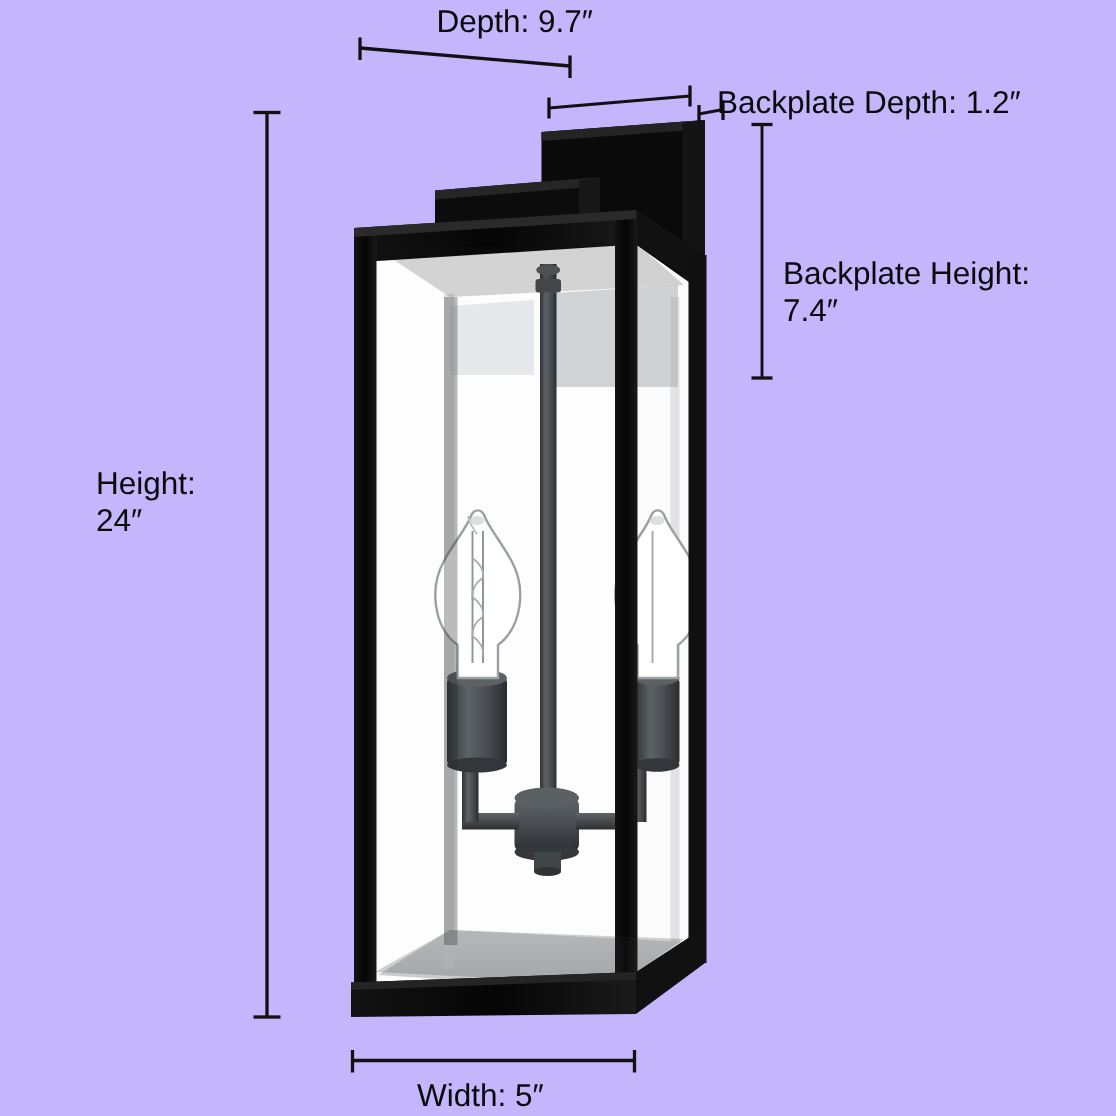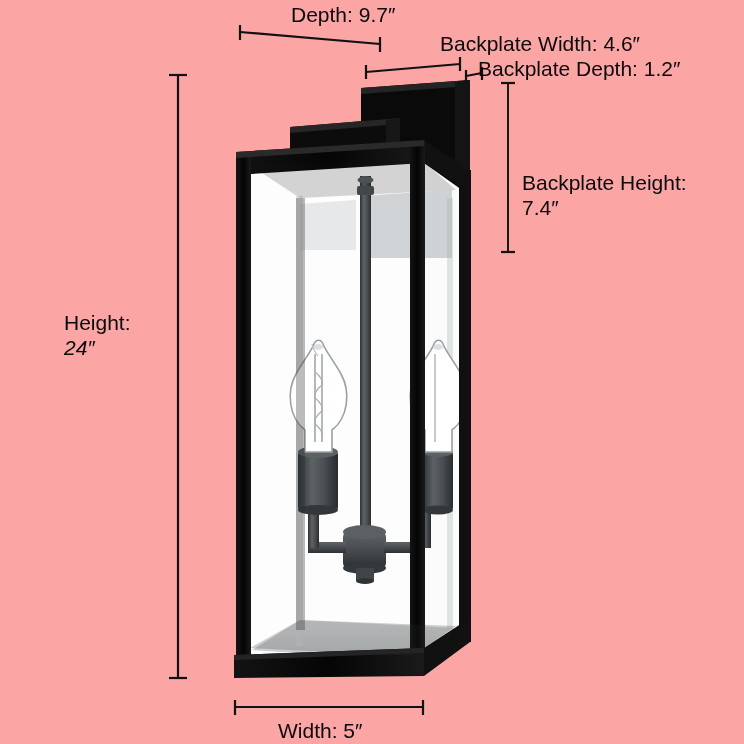--- a/index.html
+++ b/index.html
@@ -1,18 +1,18 @@
 <!DOCTYPE html>
 <html><head>
 <meta charset="utf-8">
 <style>
   html,body{margin:0;padding:0;background:#ffffff;}
   body{width:744px;height:744px;overflow:hidden;
        font-family:"Liberation Sans","DejaVu Sans",sans-serif;color:#000;}
-  #stage{position:relative;width:744px;height:744px;background:#fca5a5;}
+  #stage{position:relative;width:744px;height:744px;background:#c4b5fd;}
   .lbl{position:absolute;font-size:21px;line-height:25px;color:#0a0a0a;white-space:pre;letter-spacing:0px;}
   svg{position:absolute;left:0;top:0;}
   .dimline{stroke:#111;stroke-width:2.2;fill:none;stroke-linecap:butt;}
   .dimtick{stroke:#111;stroke-width:2.2;}
   .dimthin{stroke:#111;stroke-width:1.9;fill:none;}
 </style>
 </head>
 <body>
 
 <div id="stage">
@@ -192,29 +192,28 @@
 
     <g>
       <line class="dimline" x1="235" y1="707" x2="423" y2="707"></line>
       <line class="dimtick" x1="235" y1="700" x2="235" y2="715"></line>
       <line class="dimtick" x1="423" y1="700" x2="423" y2="715"></line>
     </g>
   </svg>
 
   <div class="lbl" style="left:291px;top:2px;">Depth: 9.7″</div>
 
-  <div class="lbl" style="left:440px;top:31px;">Backplate Width: 4.6″</div>
 
   <div class="lbl" style="left:478px;top:56px;">Backplate Depth: 1.2″</div>
 
   <div style="position:absolute;left:522px;top:140px;margin-top:30px;">
     <div class="lbl" style="position:static;">Backplate Height:</div>
     <div class="lbl" style="position:static;">7.4″</div>
   </div>
 
   <div style="position:absolute;left:64px;top:310px;">
     <div class="lbl" style="position:static;">Height:</div>
-    <div class="lbl" style="position:static;font-style:italic;">24″</div>
+    <div class="lbl" style="position:static;">24″</div>
   </div>
 
   <div class="lbl" style="left:278px;top:718px;">Width: 5″</div>
 
 </div>
 
 </body></html>

